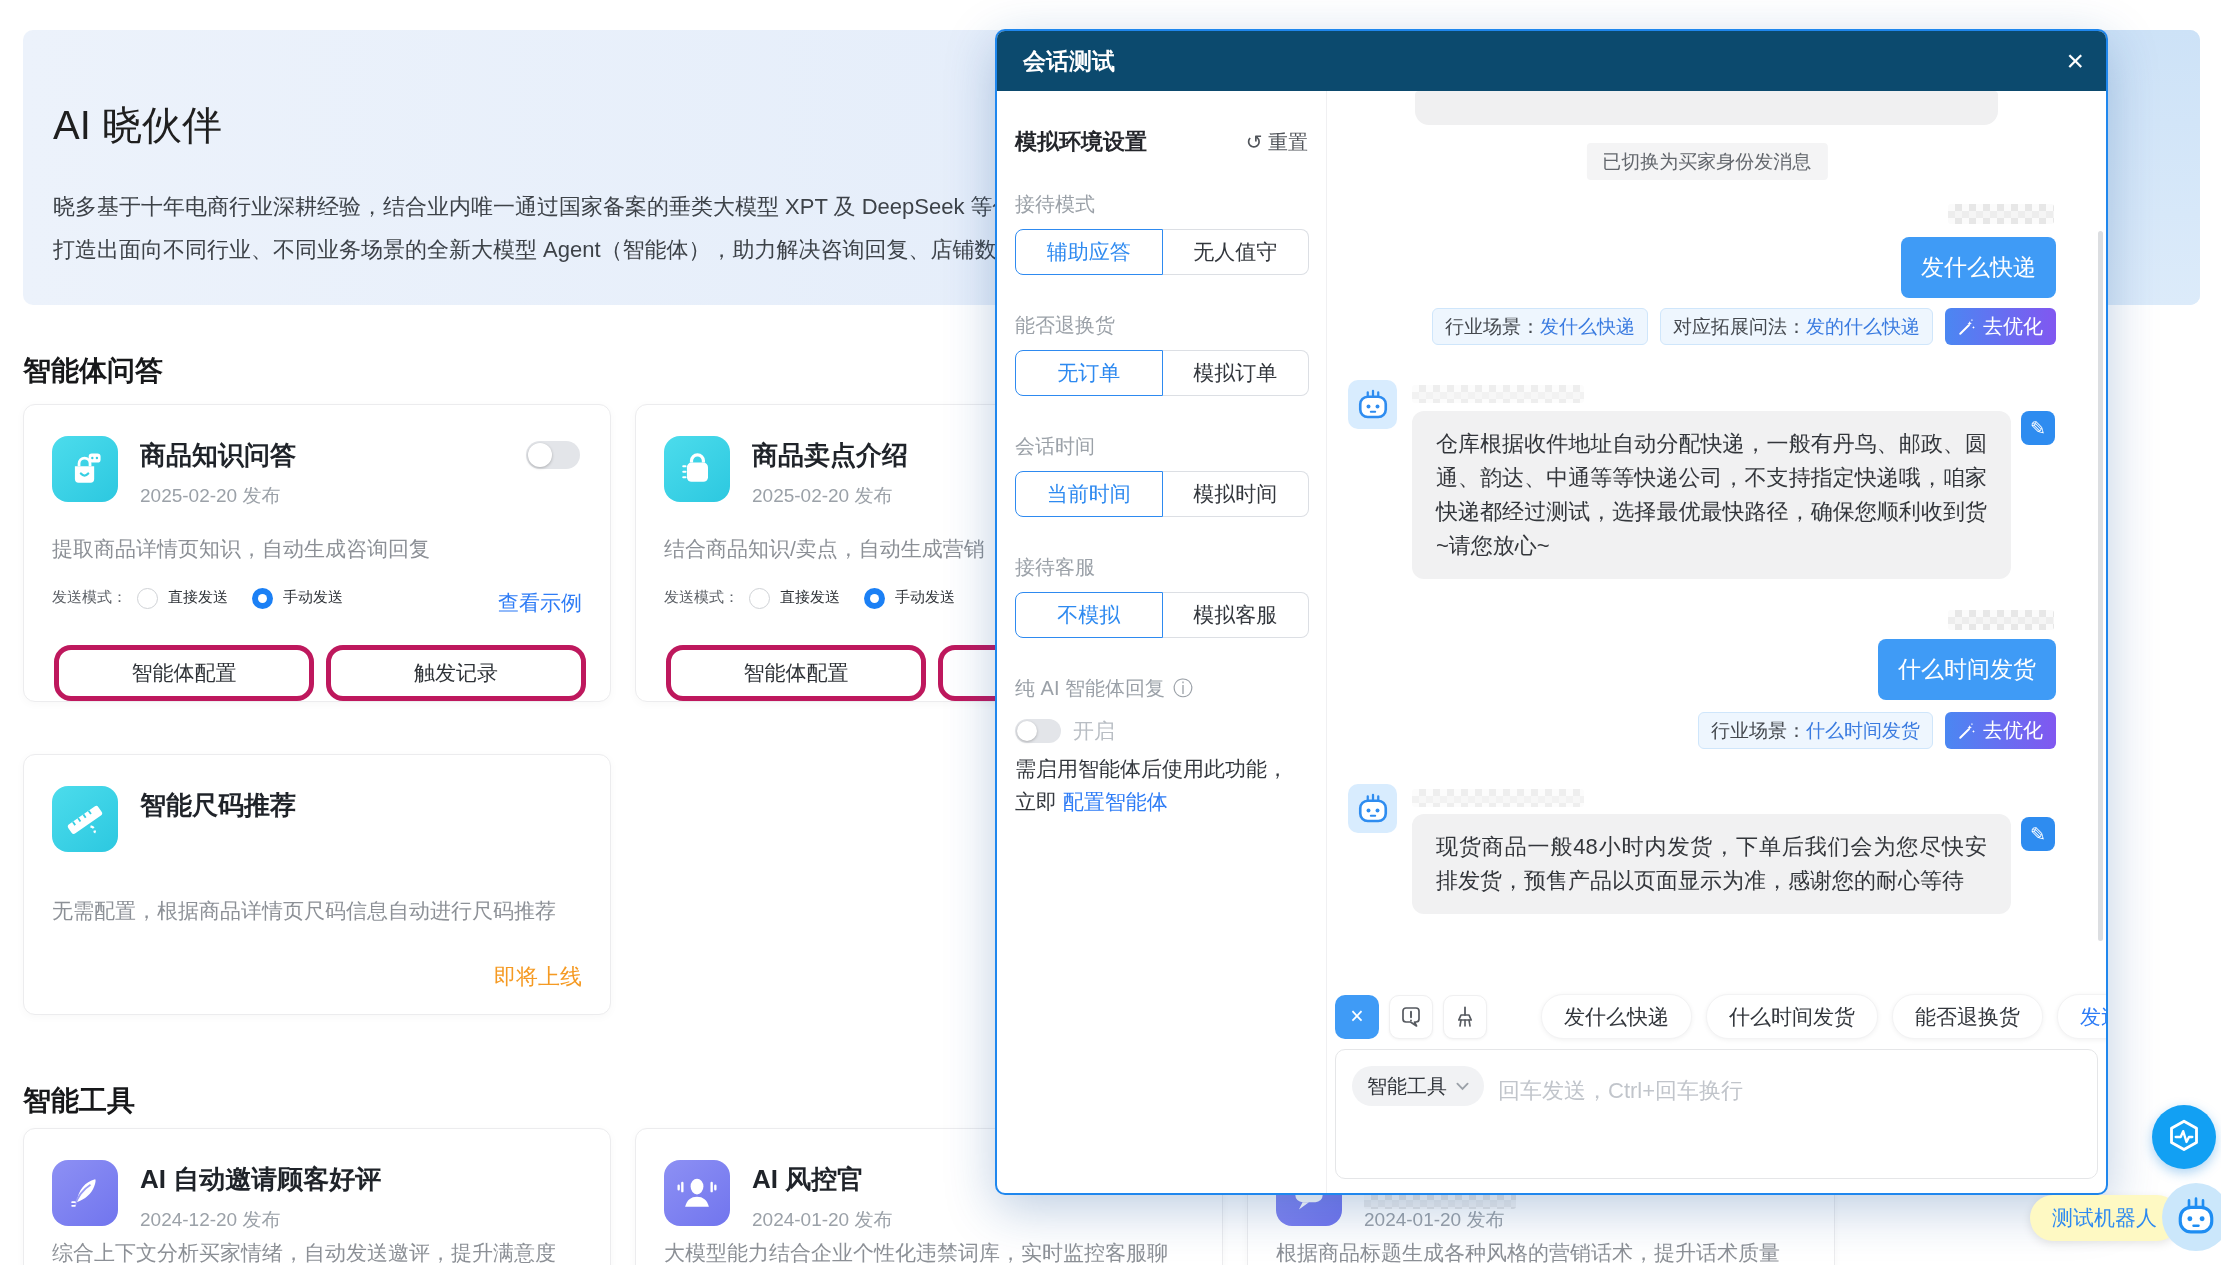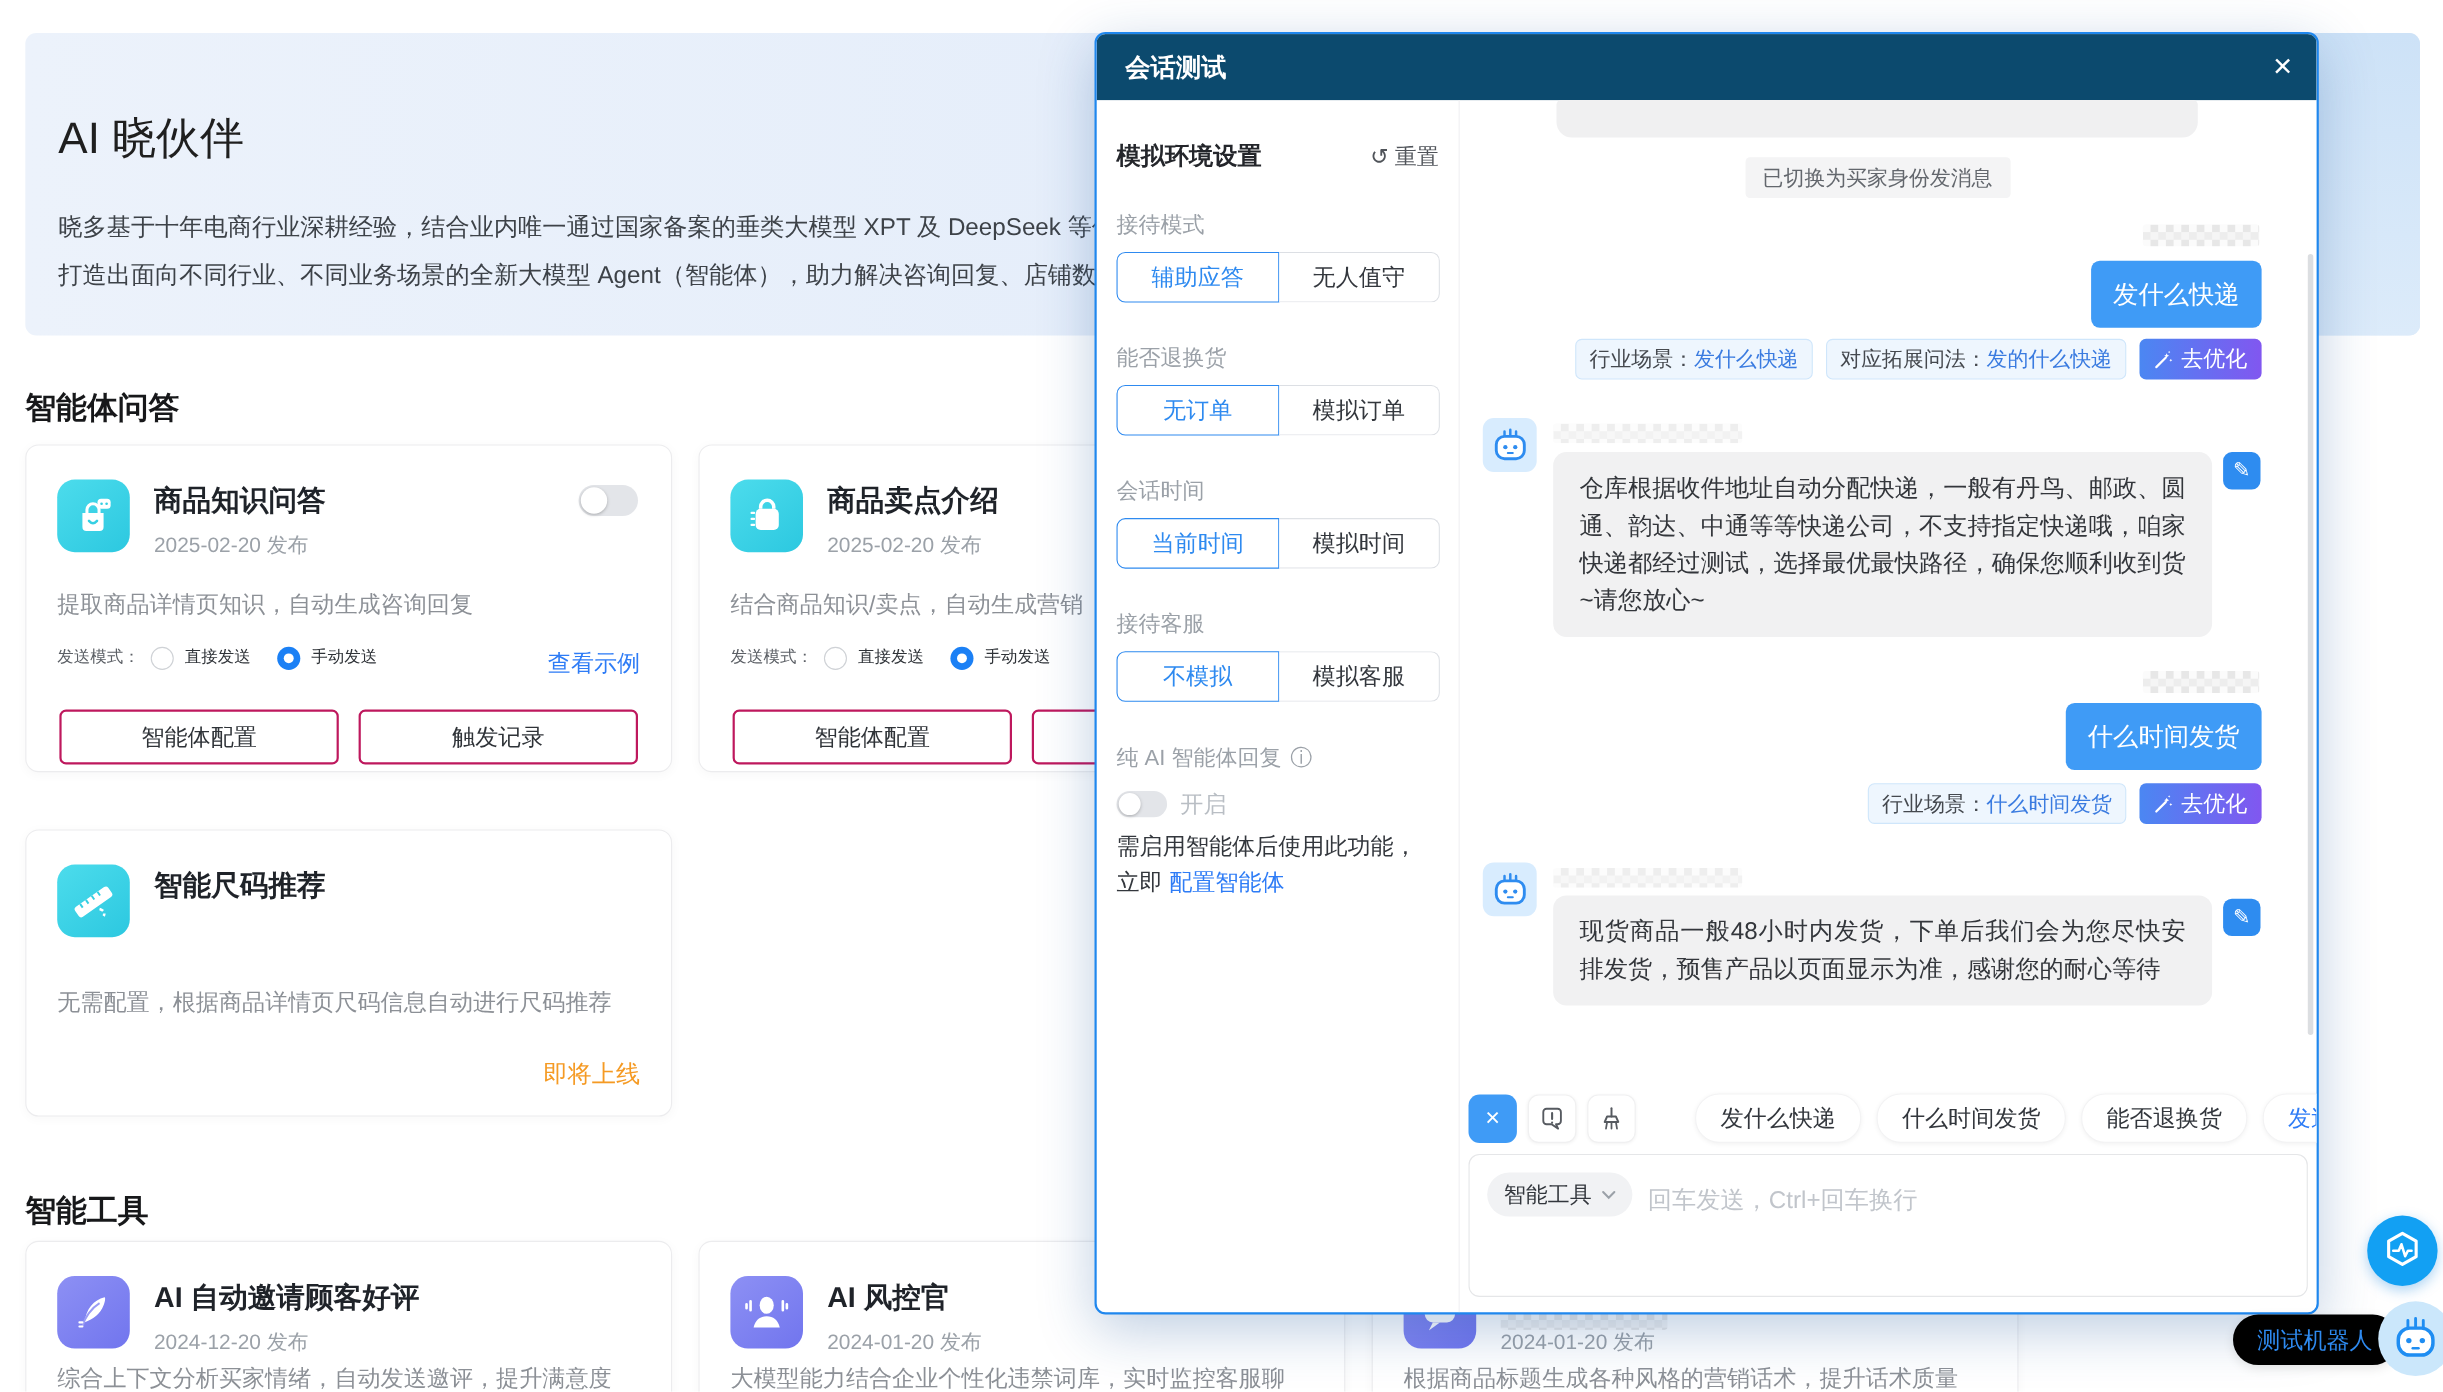--- a/index.html
+++ b/index.html
@@ -30,21 +30,21 @@
   .toggle::after{content:"";position:absolute;left:2px;top:2px;width:24px;height:24px;border-radius:50%;
       background:#fff;box-shadow:0 1px 3px rgba(0,0,0,.25)}
   .toggle.sm{width:46px;height:24px}
   .toggle.sm::after{width:20px;height:20px}
   .radio{display:inline-block;width:19px;height:19px;border-radius:50%;border:1.5px solid #cfd2d6;background:#fff;vertical-align:-4px}
   .radio.on{position:relative;border:none;background:#1b80f5;width:21px;height:21px}
   .radio.on::after{content:"";position:absolute;inset:6px;border-radius:50%;background:#fff}
   .send-row{position:absolute;left:28px;font-size:15px;color:#5c6066;display:flex;align-items:flex-start;gap:10px;white-space:nowrap}
   .send-row .opt{color:#2f3338}
   .link{color:#2e7cf6}
-  .btn{position:absolute;height:46px;border:2px solid #be185d;border-radius:6px;background:#fff;
+  .btn{position:absolute;height:46px;border:5px solid #be185d;border-radius:17px;background:#fff;
        display:flex;align-items:center;justify-content:center;font-size:21px;color:#2f3338}
   .coming{position:absolute;right:28px;bottom:22px;font-size:22px;color:#f59a23}
   .mosaic{background:conic-gradient(#e7e7e7 25%,#f5f5f5 0 50%,#ededed 0 75%,#fbfbfb 0) 0 0/14px 14px;border-radius:3px}
   
   .modal{left:995px;top:29px;width:1113px;height:1166px;background:#fff;border:2px solid #1f87ee;border-radius:10px;
          box-shadow:0 14px 50px rgba(20,80,150,.28);z-index:10;box-sizing:border-box;overflow:hidden}
   .m-header{height:60px;background:#0c4a6e;display:flex;align-items:center;position:relative}
   .m-title{margin-left:26px;font-size:23px;font-weight:700;color:#fff}
   .m-close{position:absolute;right:22px;top:0;height:60px;display:flex;align-items:center;font-size:30px;color:#fff;cursor:default}
   .m-body{display:flex;height:1102px}
@@ -91,21 +91,21 @@
   .pill{height:43px;border-radius:22px;background:#fff;border:1px solid #f3f3f4;box-shadow:0 1px 5px rgba(0,0,0,.06);
        display:flex;align-items:center;padding:0 22px;font-size:21px;color:#33373d;white-space:nowrap}
   .pill.blue{color:#2e7cf6}
   .inputbox{position:absolute;left:8px;top:958px;width:763px;height:130px;border:1px solid #e5e6e8;border-radius:10px;box-sizing:border-box}
   .rolechip{position:absolute;left:16px;top:16px;height:40px;border-radius:20px;background:#f1f2f4;display:flex;
        align-items:center;gap:9px;padding:0 15px;font-size:20px;color:#33373d}
   .placeholder{position:absolute;left:162px;top:26px;font-size:22px;color:#c1c5cb}
   
   .f-pulse{left:2152px;top:1105px;width:64px;height:64px;border-radius:50%;background:#12a0f3;z-index:40;
        display:flex;align-items:center;justify-content:center;box-shadow:0 4px 12px rgba(18,130,220,.35)}
-  .f-pill{left:2030px;top:1195px;width:150px;height:46px;border-radius:23px;background:#000000;z-index:40;
+  .f-pill{left:2030px;top:1195px;width:150px;height:46px;border-radius:23px;background:#fef9c3;z-index:40;
        box-shadow:0 3px 10px rgba(0,0,0,.10);display:flex;align-items:center;padding-left:22px;font-size:21px;color:#2e8af0;box-sizing:border-box}
   .f-robot{left:2162px;top:1183px;width:68px;height:68px;border-radius:50%;background:#cbe7fb;z-index:41;
        display:flex;align-items:center;justify-content:center}
 </style>
 </head>
 <body>
 
 <div class="abs banner">
   <div class="banner-art">
     <div class="cloud" style="left:40px;top:120px;width:260px;height:120px"></div>

